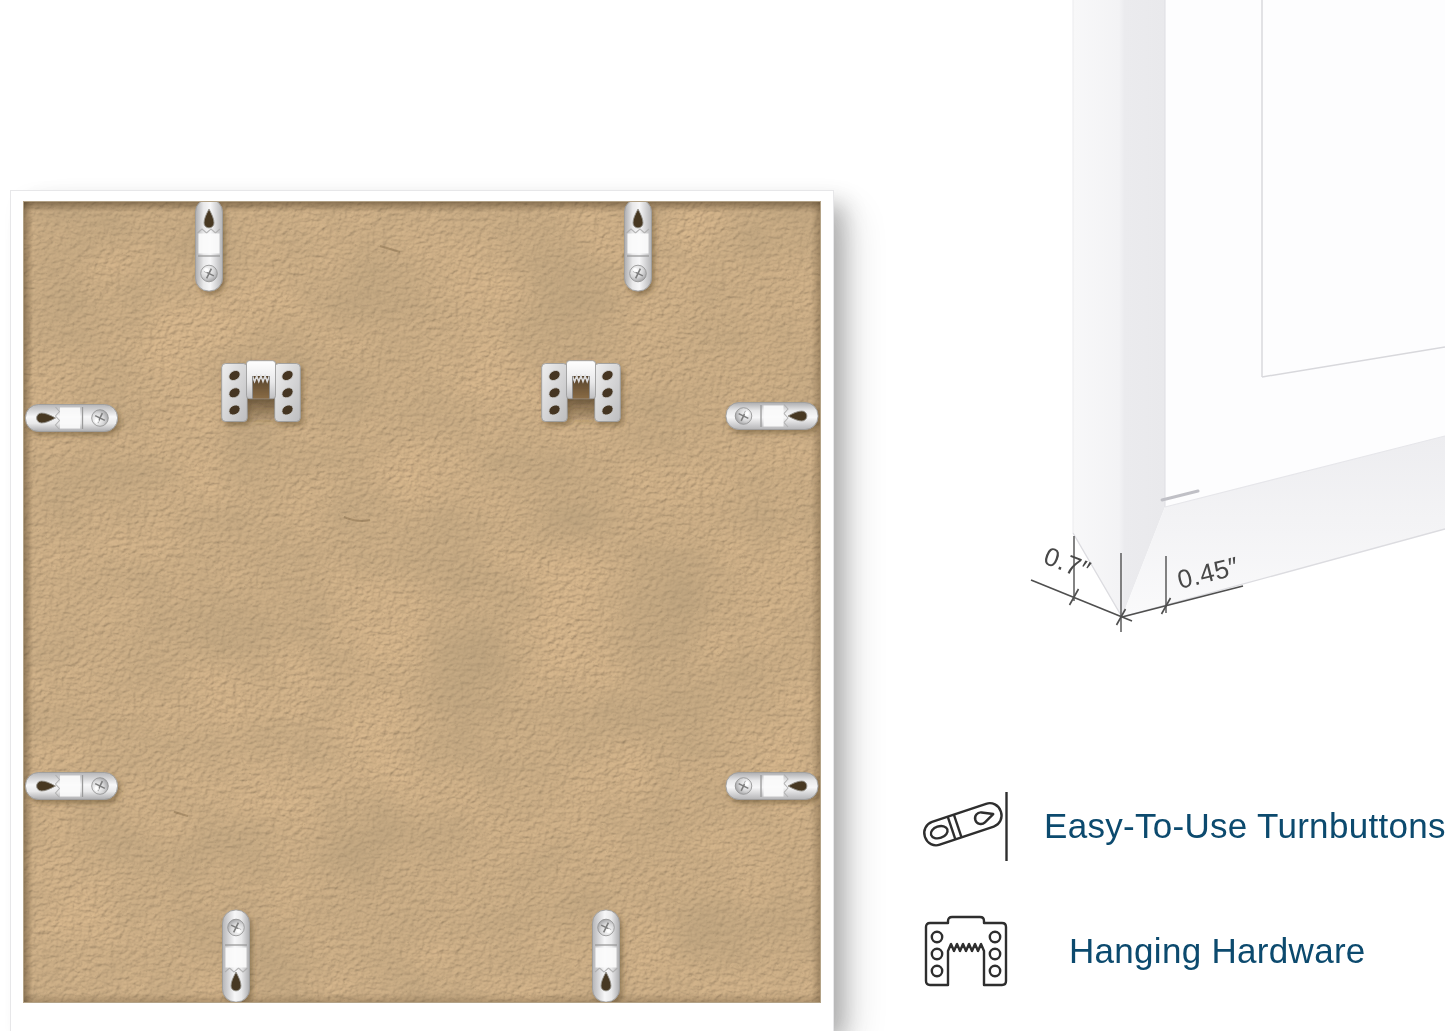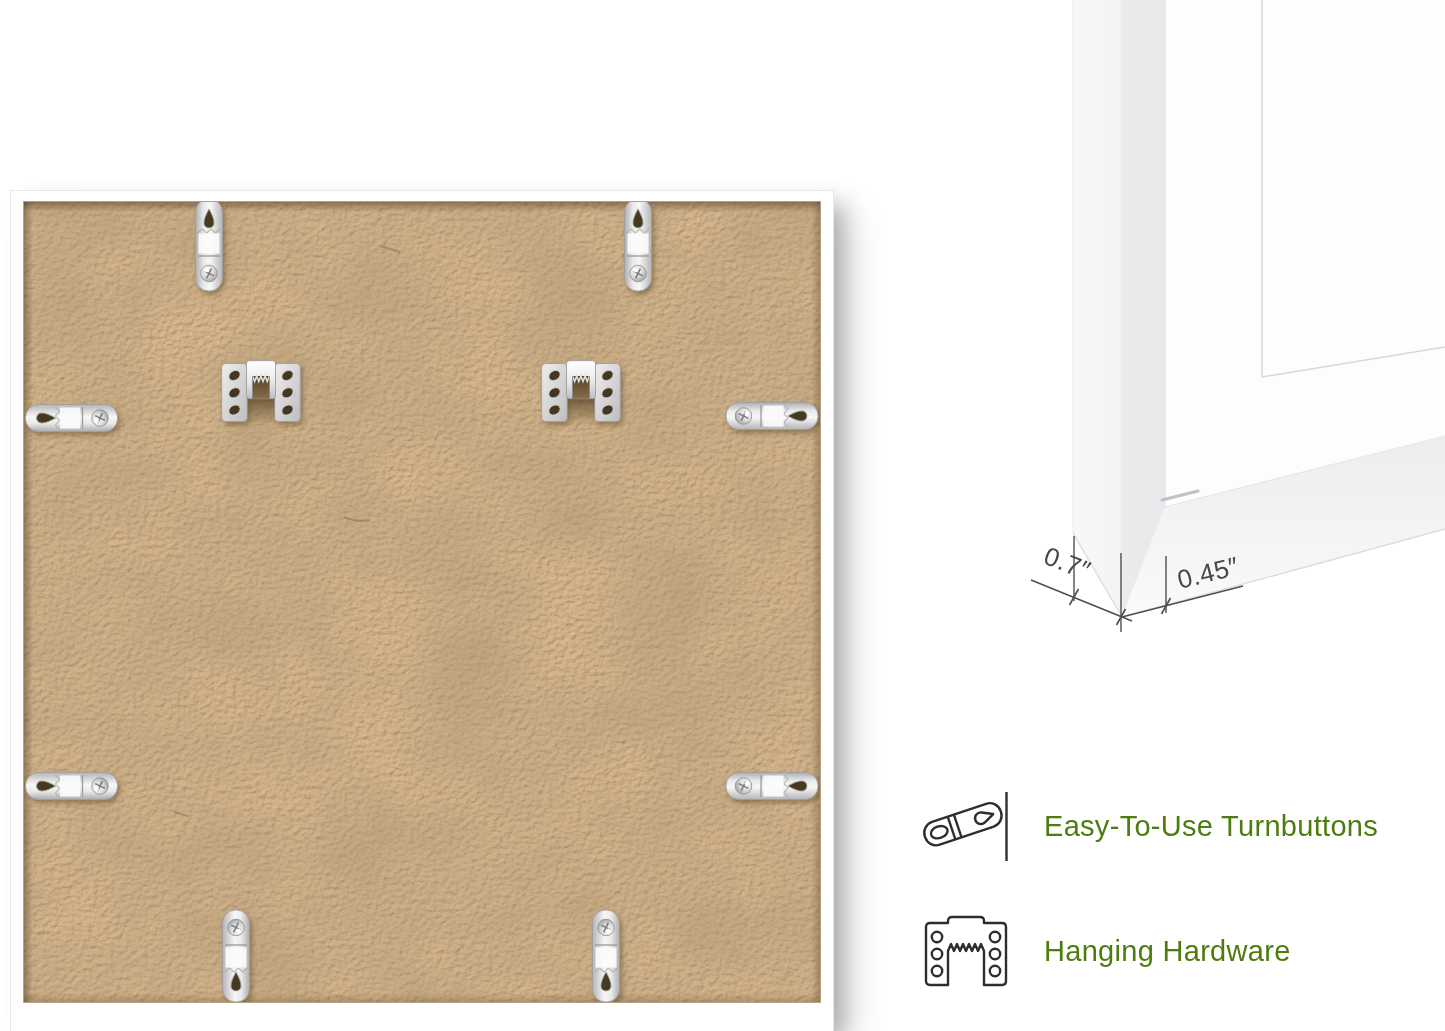--- a/index.html
+++ b/index.html
@@ -19,24 +19,24 @@
   .backing-svg{position:absolute;left:0;top:0;width:796px;height:800px;display:block;}
 
   
   .closeup{position:absolute;left:1020px;top:0;width:425px;height:660px;}
   .closeup svg{display:block;width:425px;height:660px;}
   .closeup text{font-family:"Liberation Sans",sans-serif;font-size:26px;fill:#484848;letter-spacing:0.5px;}
 
   
   .features{position:absolute;left:921px;top:789px;}
   .feature{display:flex;align-items:center;}
-  .feature + .feature{margin-top:52px;}
+  .feature + .feature{margin-top:52px;gap:25px;}
   .f-icon{width:88px;height:74px;flex:0 0 auto;margin-right:35px;display:block;}
   .f-icon.small{height:72px;}
-  .f-label{font-size:29px;color:#4d7c0f;letter-spacing:0.3px;white-space:nowrap;}
+  .f-label{font-size:35px;color:#0c4a6e;letter-spacing:0.3px;white-space:nowrap;}
 </style>
 </head>
 <body>
 
 <div class="canvas">
 
   <section class="back-photo">
     <div class="backing">
       <svg class="backing-svg" viewBox="0 0 796 800">
         <defs>

